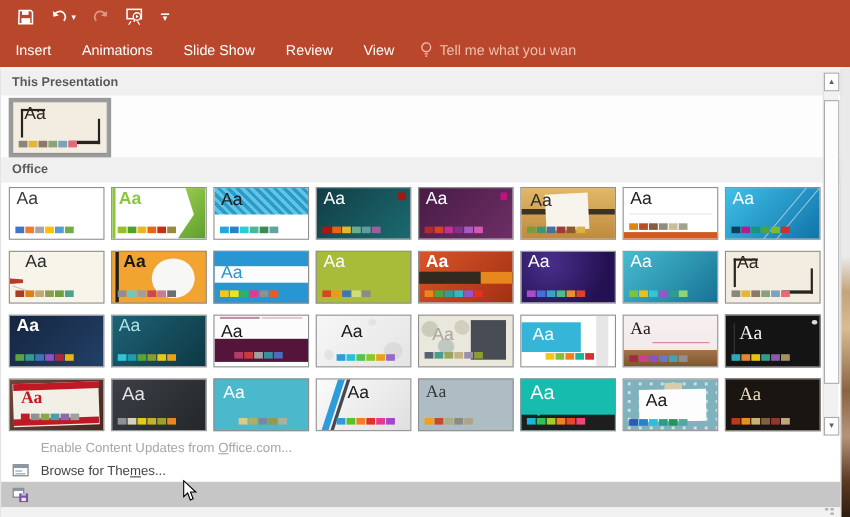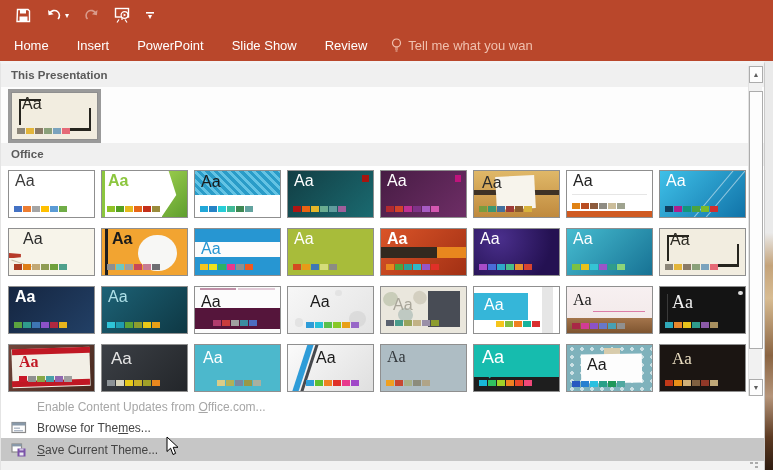--- a/index.html
+++ b/index.html
@@ -109,25 +109,25 @@
       <svg width="8" height="3" viewBox="0 0 8 3">
           <rect width="8" height="1.6" fill="#fff"></rect>
         </svg>
       <span class="qcaret" style="margin:0;">▾</span>
     </span>
   </div>
 </div>
 
 <div class="tabrow">
 
-    <div class="tab">Home</div>
     <div class="tab">Insert</div>
-    <div class="tab">PowerPoint</div>
+    <div class="tab">Animations</div>
     <div class="tab">Slide Show</div>
     <div class="tab">Review</div>
+    <div class="tab">View</div>
     <div class="tellme">
       <svg width="11" height="15" viewBox="0 0 11 15">
         <circle cx="5.5" cy="5" r="4" fill="none" stroke="#F0C0AE" stroke-width="1.2"></circle>
         <path d="M4 9 L7 9 M4 11 L7 11 M4.5 13 L6.5 13" stroke="#F0C0AE" stroke-width="1.1"></path>
       </svg>
       <span>Tell me what you wan</span>
     </div>
   </div>
 
 <div class="panel">
@@ -570,21 +570,20 @@
       <div class="menu-item highlighted">
         <span class="mi-icon">
           <svg width="16" height="14" viewBox="0 0 16 14">
             <rect x="1" y="1" width="9.5" height="8" fill="#FDFDFD" stroke="#8A8A8A" stroke-width="1.2"></rect>
             <rect x="1" y="1" width="9.5" height="2.4" fill="#8898A8"></rect>
             <rect x="6.5" y="5.5" width="8" height="8" fill="#7B52A8"></rect>
             <rect x="8.5" y="9.5" width="4" height="3" fill="#E8E8F0"></rect>
             <rect x="8.5" y="5.5" width="4" height="2" fill="#CFC2E2"></rect>
           </svg>
         </span>
-        <span class="mi-label"><span></span><u>S</u><span>ave Current Theme...</span></span>
       </div>
     </div>
   <div class="bottom-strip">
     <div class="grip"></div>
   </div>
 </div>
 
 <div class="backdrop-strip"></div>
 
 <div class="cursor">

